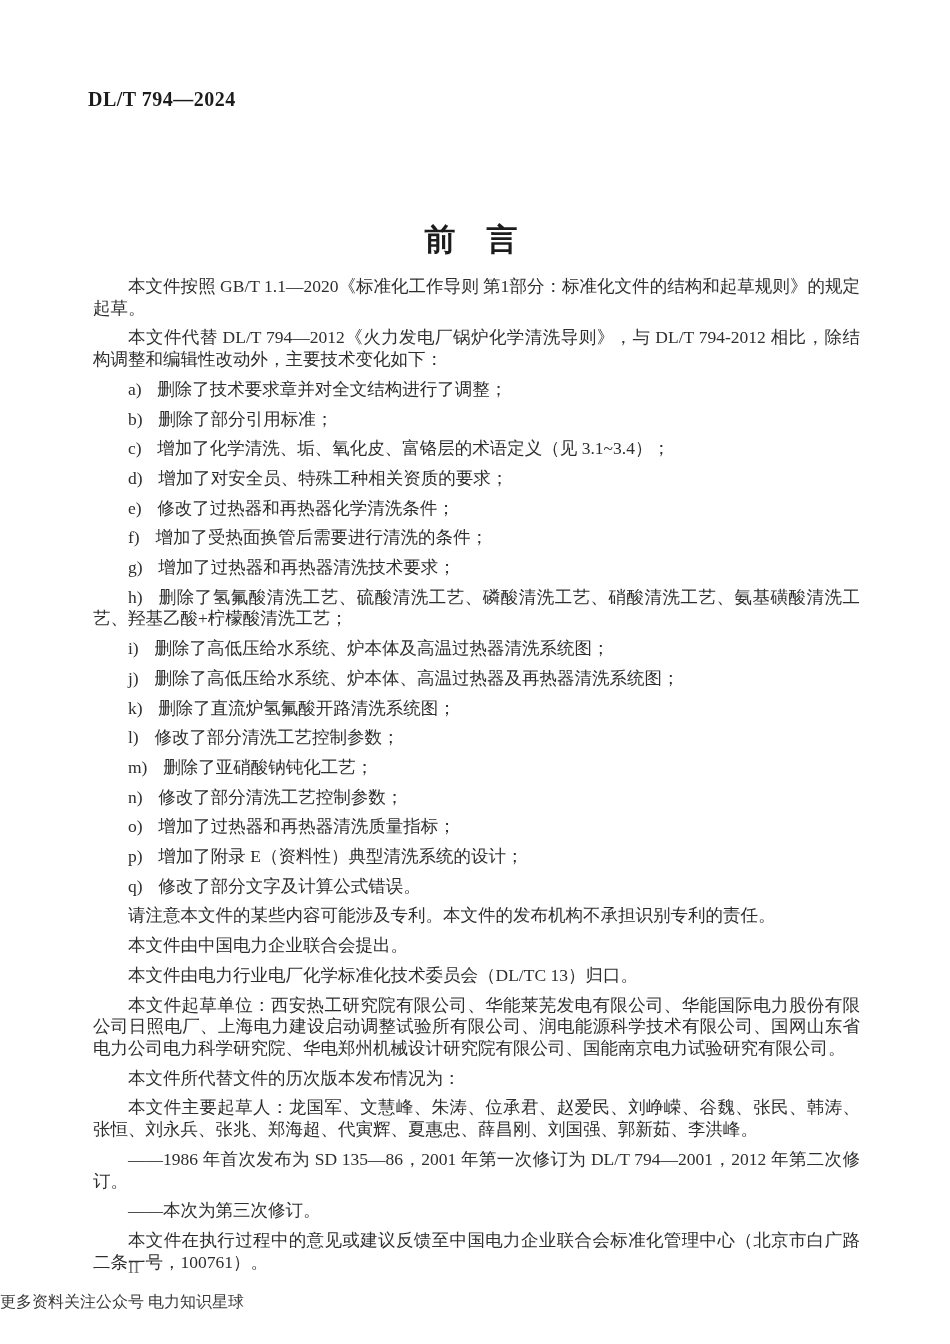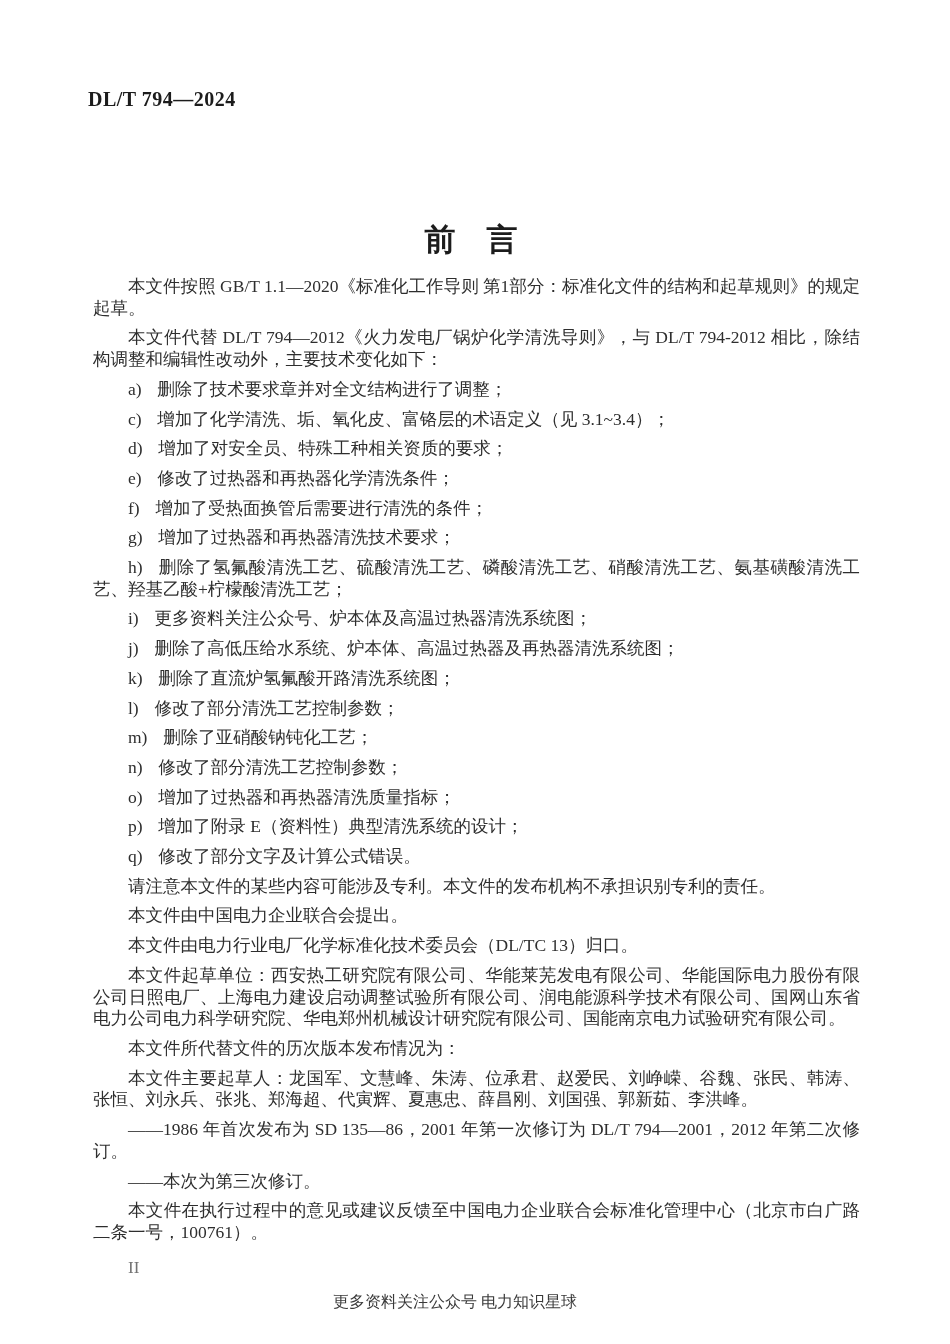--- a/index.html
+++ b/index.html
@@ -60,45 +60,46 @@
     top: 1258px;
     font-size: 17px;
     color: #737373;
     margin-left: 40px;
   }
   .watermark {
     position: absolute;
     left: 0;
     top: 1292px;
     width: 100%;
-    text-align: center;
+    text-align: left;
     font-size: 16px;
     color: #3a3a3a;
   }
 </style>
 </head>
 <body>
 
 <div class="page">
 
   <div class="header">DL/T 794—2024</div>
 
   <h1 class="title">前　言</h1>
 
   <div class="body">
       <p class="para">本文件按照 GB/T 1.1—2020《标准化工作导则 第1部分：标准化文件的结构和起草规则》的规定起草。</p>
       <p class="para">本文件代替 DL/T 794—2012《火力发电厂锅炉化学清洗导则》，与 DL/T 794-2012 相比，除结构调整和编辑性改动外，主要技术变化如下：</p>
       <p class="para item"><span class="item-label">a)</span><span>删除了技术要求章并对全文结构进行了调整；</span></p>
+      <p class="para item"><span class="item-label">b)</span><span>删除了部分引用标准；</span></p>
       <p class="para item"><span class="item-label">c)</span><span>增加了化学清洗、垢、氧化皮、富铬层的术语定义（见 3.1~3.4）；</span></p>
       <p class="para item"><span class="item-label">d)</span><span>增加了对安全员、特殊工种相关资质的要求；</span></p>
       <p class="para item"><span class="item-label">e)</span><span>修改了过热器和再热器化学清洗条件；</span></p>
       <p class="para item"><span class="item-label">f)</span><span>增加了受热面换管后需要进行清洗的条件；</span></p>
       <p class="para item"><span class="item-label">g)</span><span>增加了过热器和再热器清洗技术要求；</span></p>
       <p class="para item"><span class="item-label">h)</span><span>删除了氢氟酸清洗工艺、硫酸清洗工艺、磷酸清洗工艺、硝酸清洗工艺、氨基磺酸清洗工艺、羟基乙酸+柠檬酸清洗工艺；</span></p>
-      <p class="para item"><span class="item-label">i)</span><span>更多资料关注公众号、炉本体及高温过热器清洗系统图；</span></p>
+      <p class="para item"><span class="item-label">i)</span><span>删除了高低压给水系统、炉本体及高温过热器清洗系统图；</span></p>
       <p class="para item"><span class="item-label">j)</span><span>删除了高低压给水系统、炉本体、高温过热器及再热器清洗系统图；</span></p>
       <p class="para item"><span class="item-label">k)</span><span>删除了直流炉氢氟酸开路清洗系统图；</span></p>
       <p class="para item"><span class="item-label">l)</span><span>修改了部分清洗工艺控制参数；</span></p>
       <p class="para item"><span class="item-label">m)</span><span>删除了亚硝酸钠钝化工艺；</span></p>
       <p class="para item"><span class="item-label">n)</span><span>修改了部分清洗工艺控制参数；</span></p>
       <p class="para item"><span class="item-label">o)</span><span>增加了过热器和再热器清洗质量指标；</span></p>
       <p class="para item"><span class="item-label">p)</span><span>增加了附录 E（资料性）典型清洗系统的设计；</span></p>
       <p class="para item"><span class="item-label">q)</span><span>修改了部分文字及计算公式错误。</span></p>
       <p class="para">请注意本文件的某些内容可能涉及专利。本文件的发布机构不承担识别专利的责任。</p>
       <p class="para">本文件由中国电力企业联合会提出。</p>

